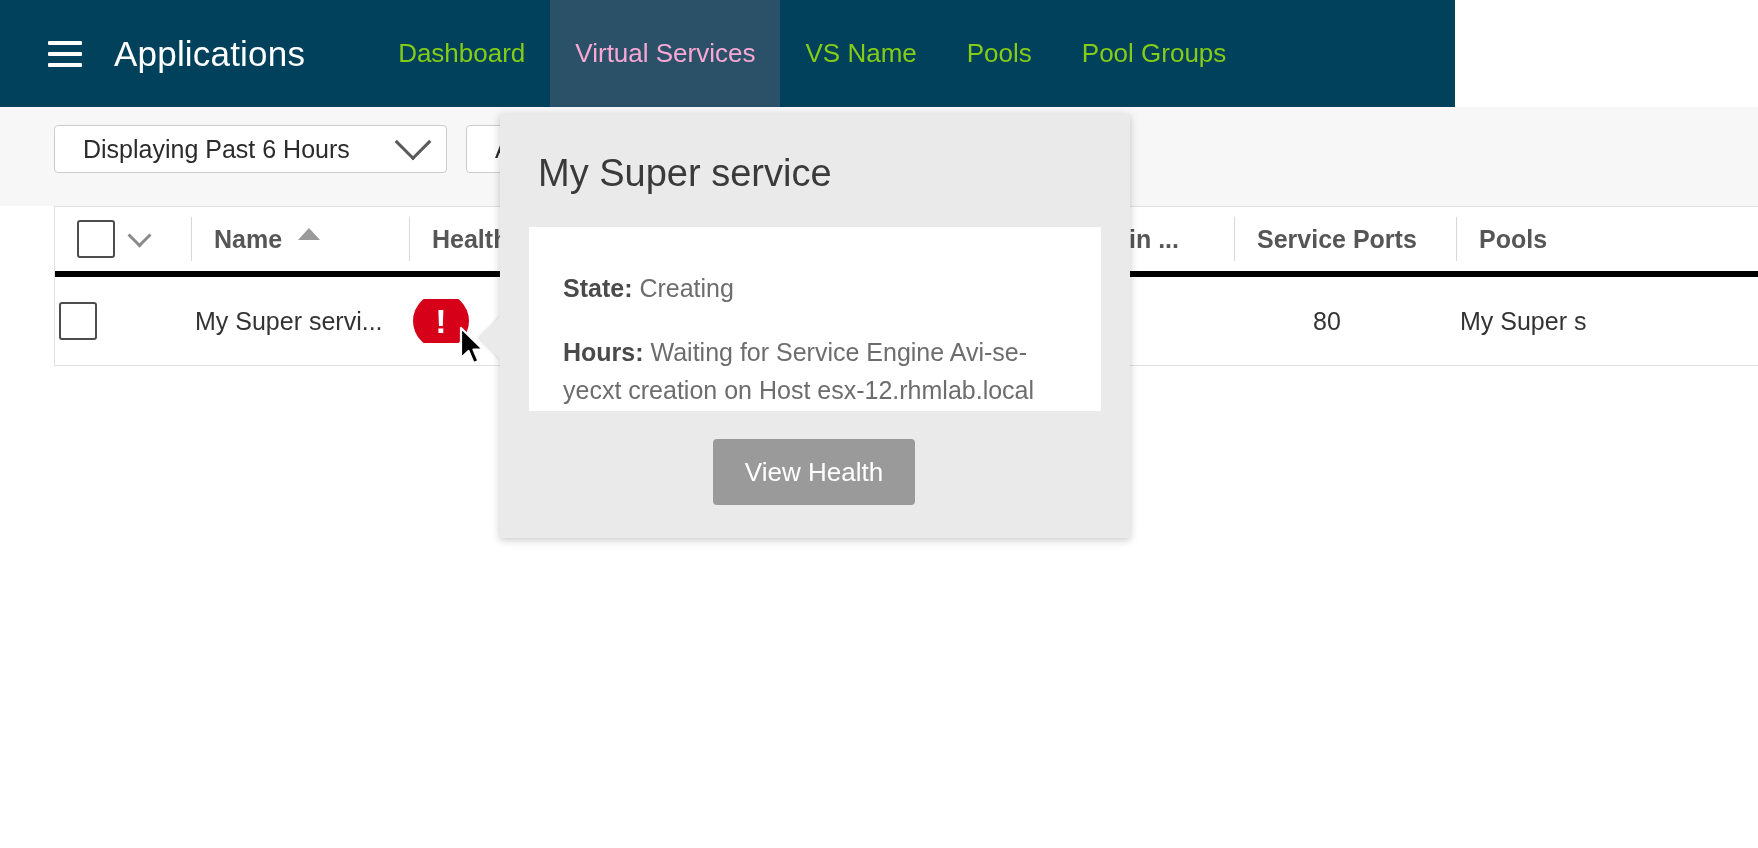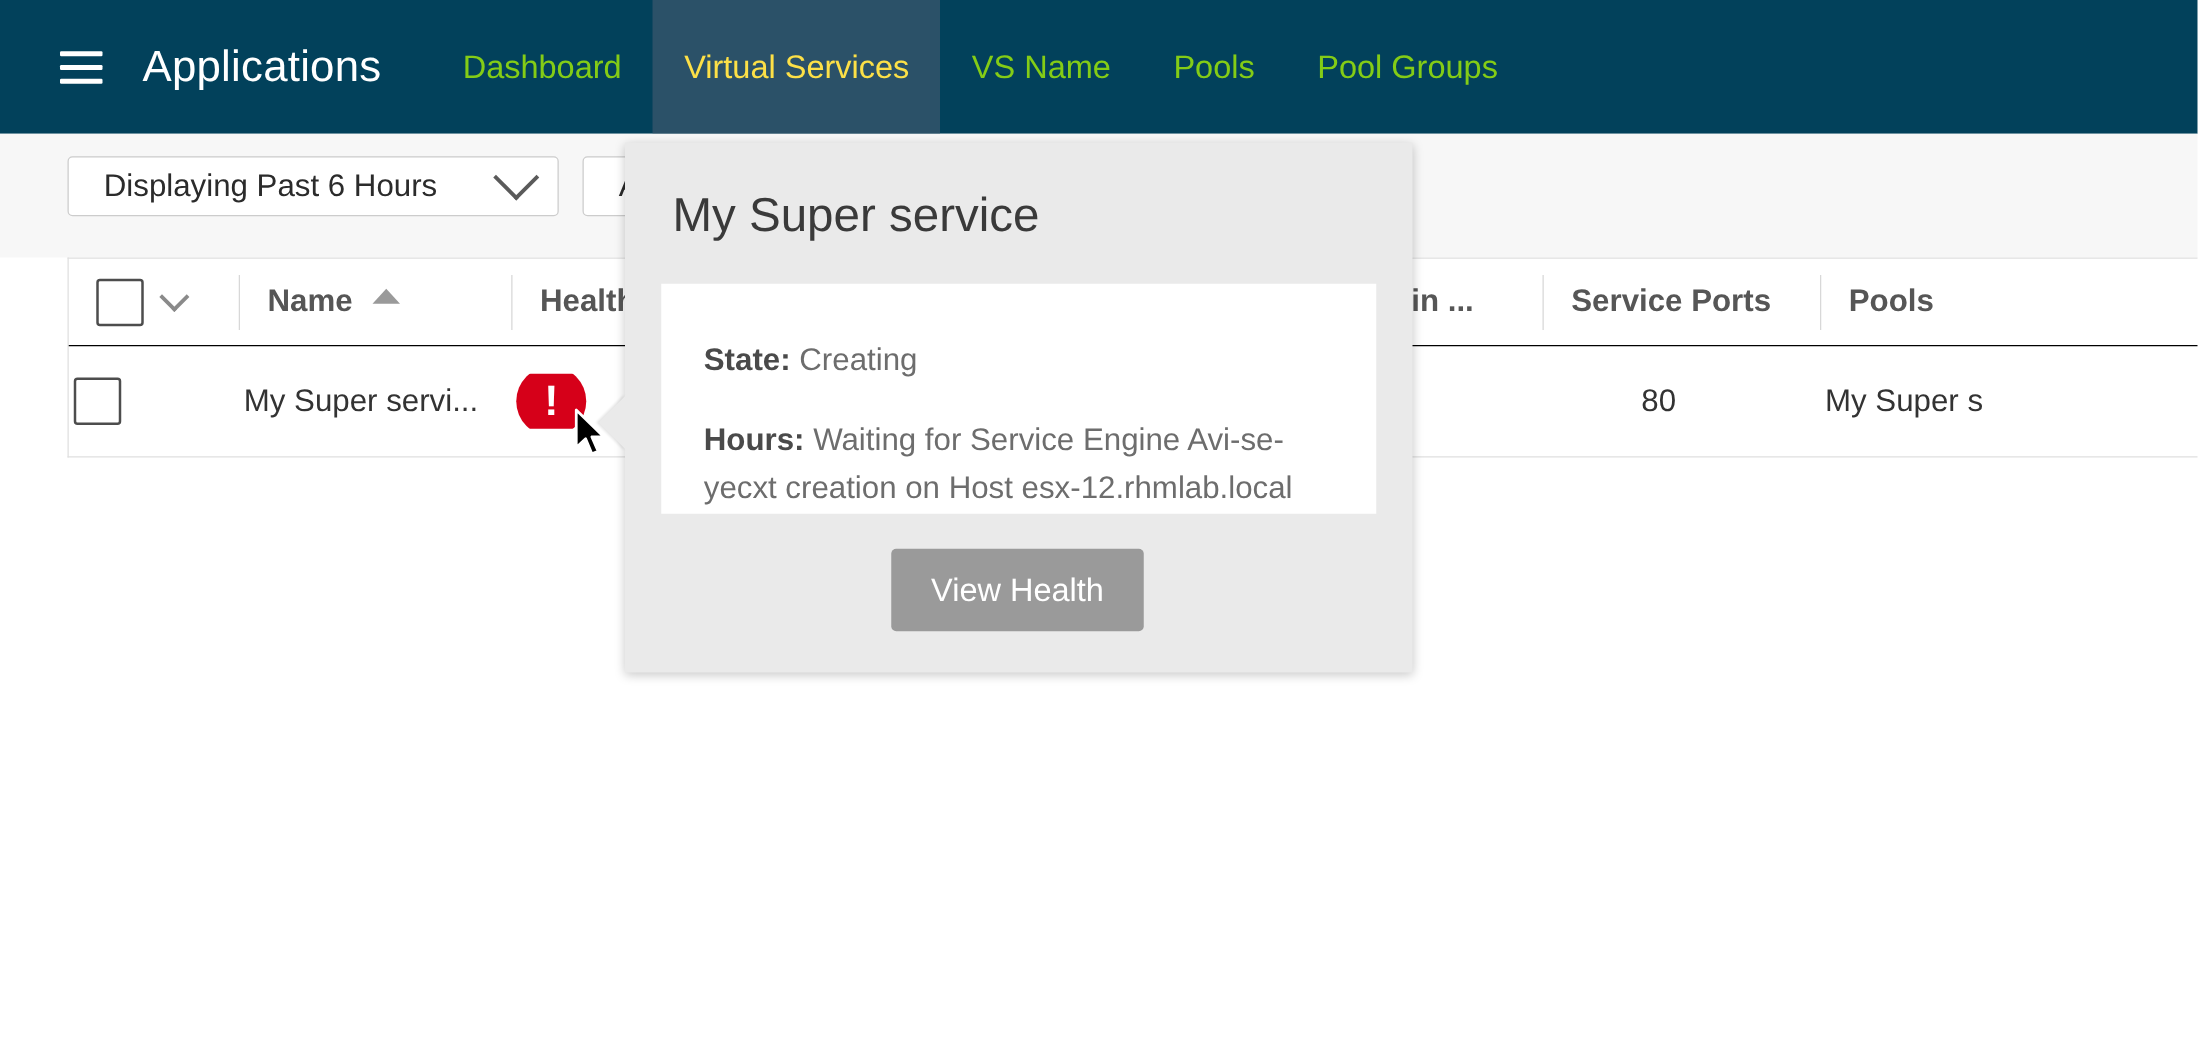--- a/index.html
+++ b/index.html
@@ -6,23 +6,23 @@
   html, body {
     width: 1758px; height: 848px;
     font-family: "Liberation Sans", sans-serif;
     background: #ffffff;
     overflow: hidden;
   }
 
   
   .topbar {
     position: absolute; top: 0; left: 0;
-    width: 1758px; height: 107px;
+    width: 1455px; height: 107px;
     background: #02415b;
-    display: flex; align-items: stretch;
+    display: flex; align-items: stretch; gap: 28px;
   }
   .brand {
     display: flex; align-items: center;
     padding-left: 48px; padding-right: 40px;
   }
   .hamburger {
     width: 34px; height: 26px;
     display: flex; flex-direction: column; justify-content: space-between;
     margin-right: 32px; cursor: pointer;
   }
@@ -31,21 +31,21 @@
     color: #ffffff; font-size: 35px; font-weight: 400; letter-spacing: 0.2px;
     white-space: nowrap;
   }
   .nav-tabs { display: flex; align-items: stretch; }
   .nav-tab {
     display: flex; align-items: center;
     padding: 0 25px;
     color: #84cc16; font-size: 26px; font-weight: 400;
     white-space: nowrap; cursor: pointer;
   }
-  .nav-tab.active { background: #2b5168; color: #fde047; }
+  .nav-tab.active { background: #2b5168; color: #f9a8d4; }
 
   
   .filterbar {
     position: absolute; top: 107px; left: 0;
     width: 1758px; height: 99px;
     background: #f7f7f7;
   }
   .select-box {
     position: absolute; top: 18px;
     height: 48px;
@@ -72,21 +72,21 @@
     position: absolute; top: 206px; left: 54px;
     width: 1704px;
     background: #ffffff;
     border: 1px solid #e0e0e0;
     border-right: none;
   }
   .thead, .trow {
     display: flex; align-items: center;
     height: 70px;
   }
-  .thead { border-bottom: 1px solid #000000; }
+  .thead { border-bottom: 6px solid #000000; }
   .trow { height: 88px; justify-content: flex-end; }
   .cell {
     display: flex; align-items: center;
     height: 44px;
     padding: 0 22px;
     font-size: 25px;
     color: #333333;
     white-space: nowrap;
     overflow: hidden;
   }

